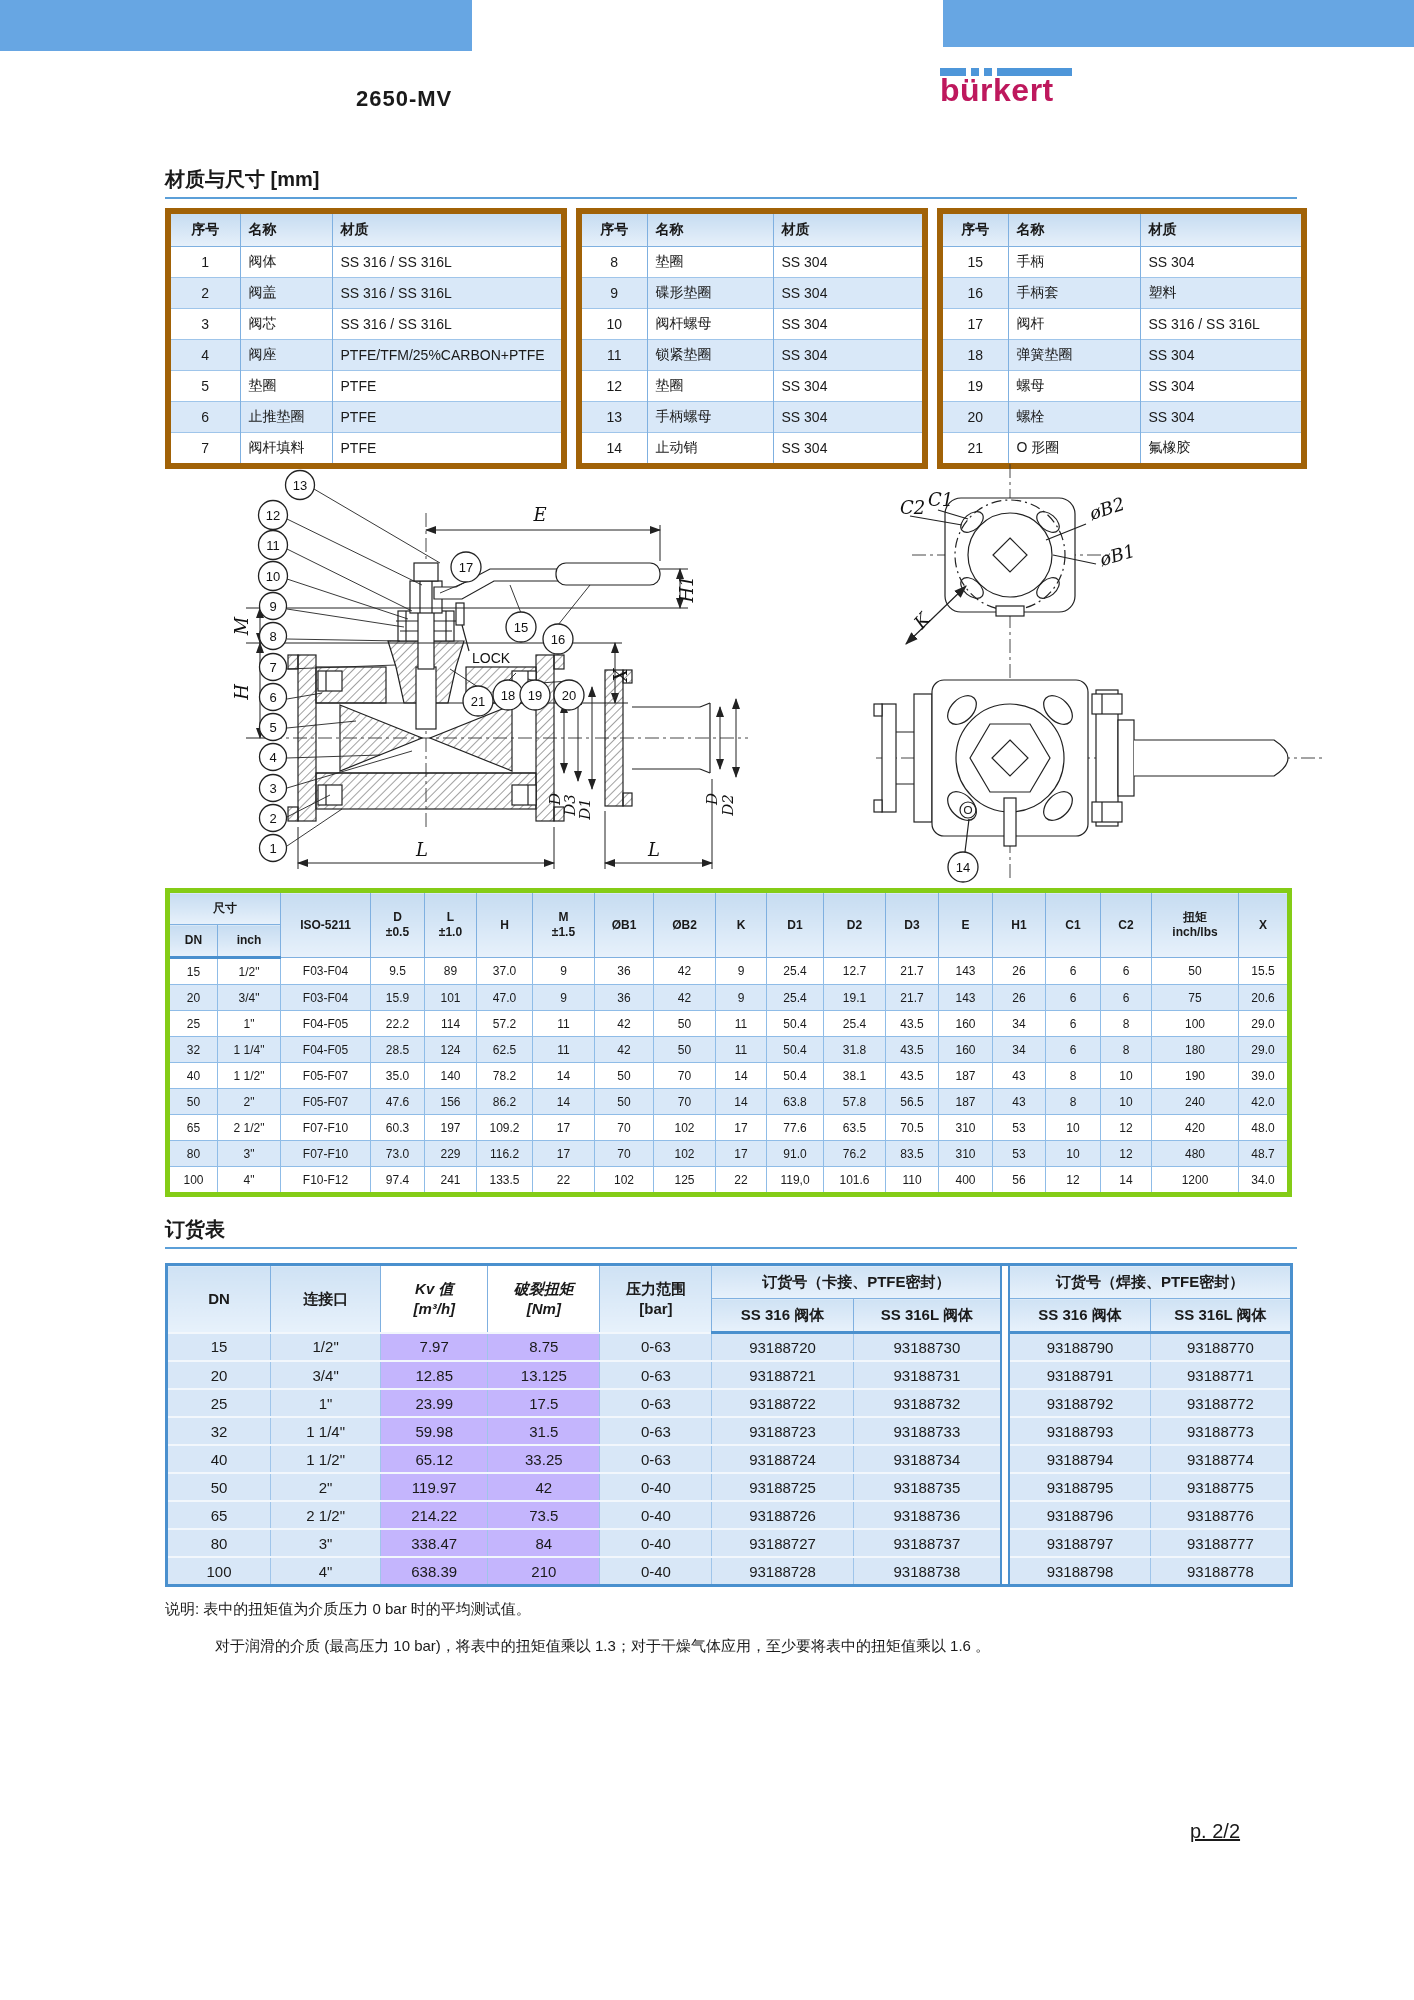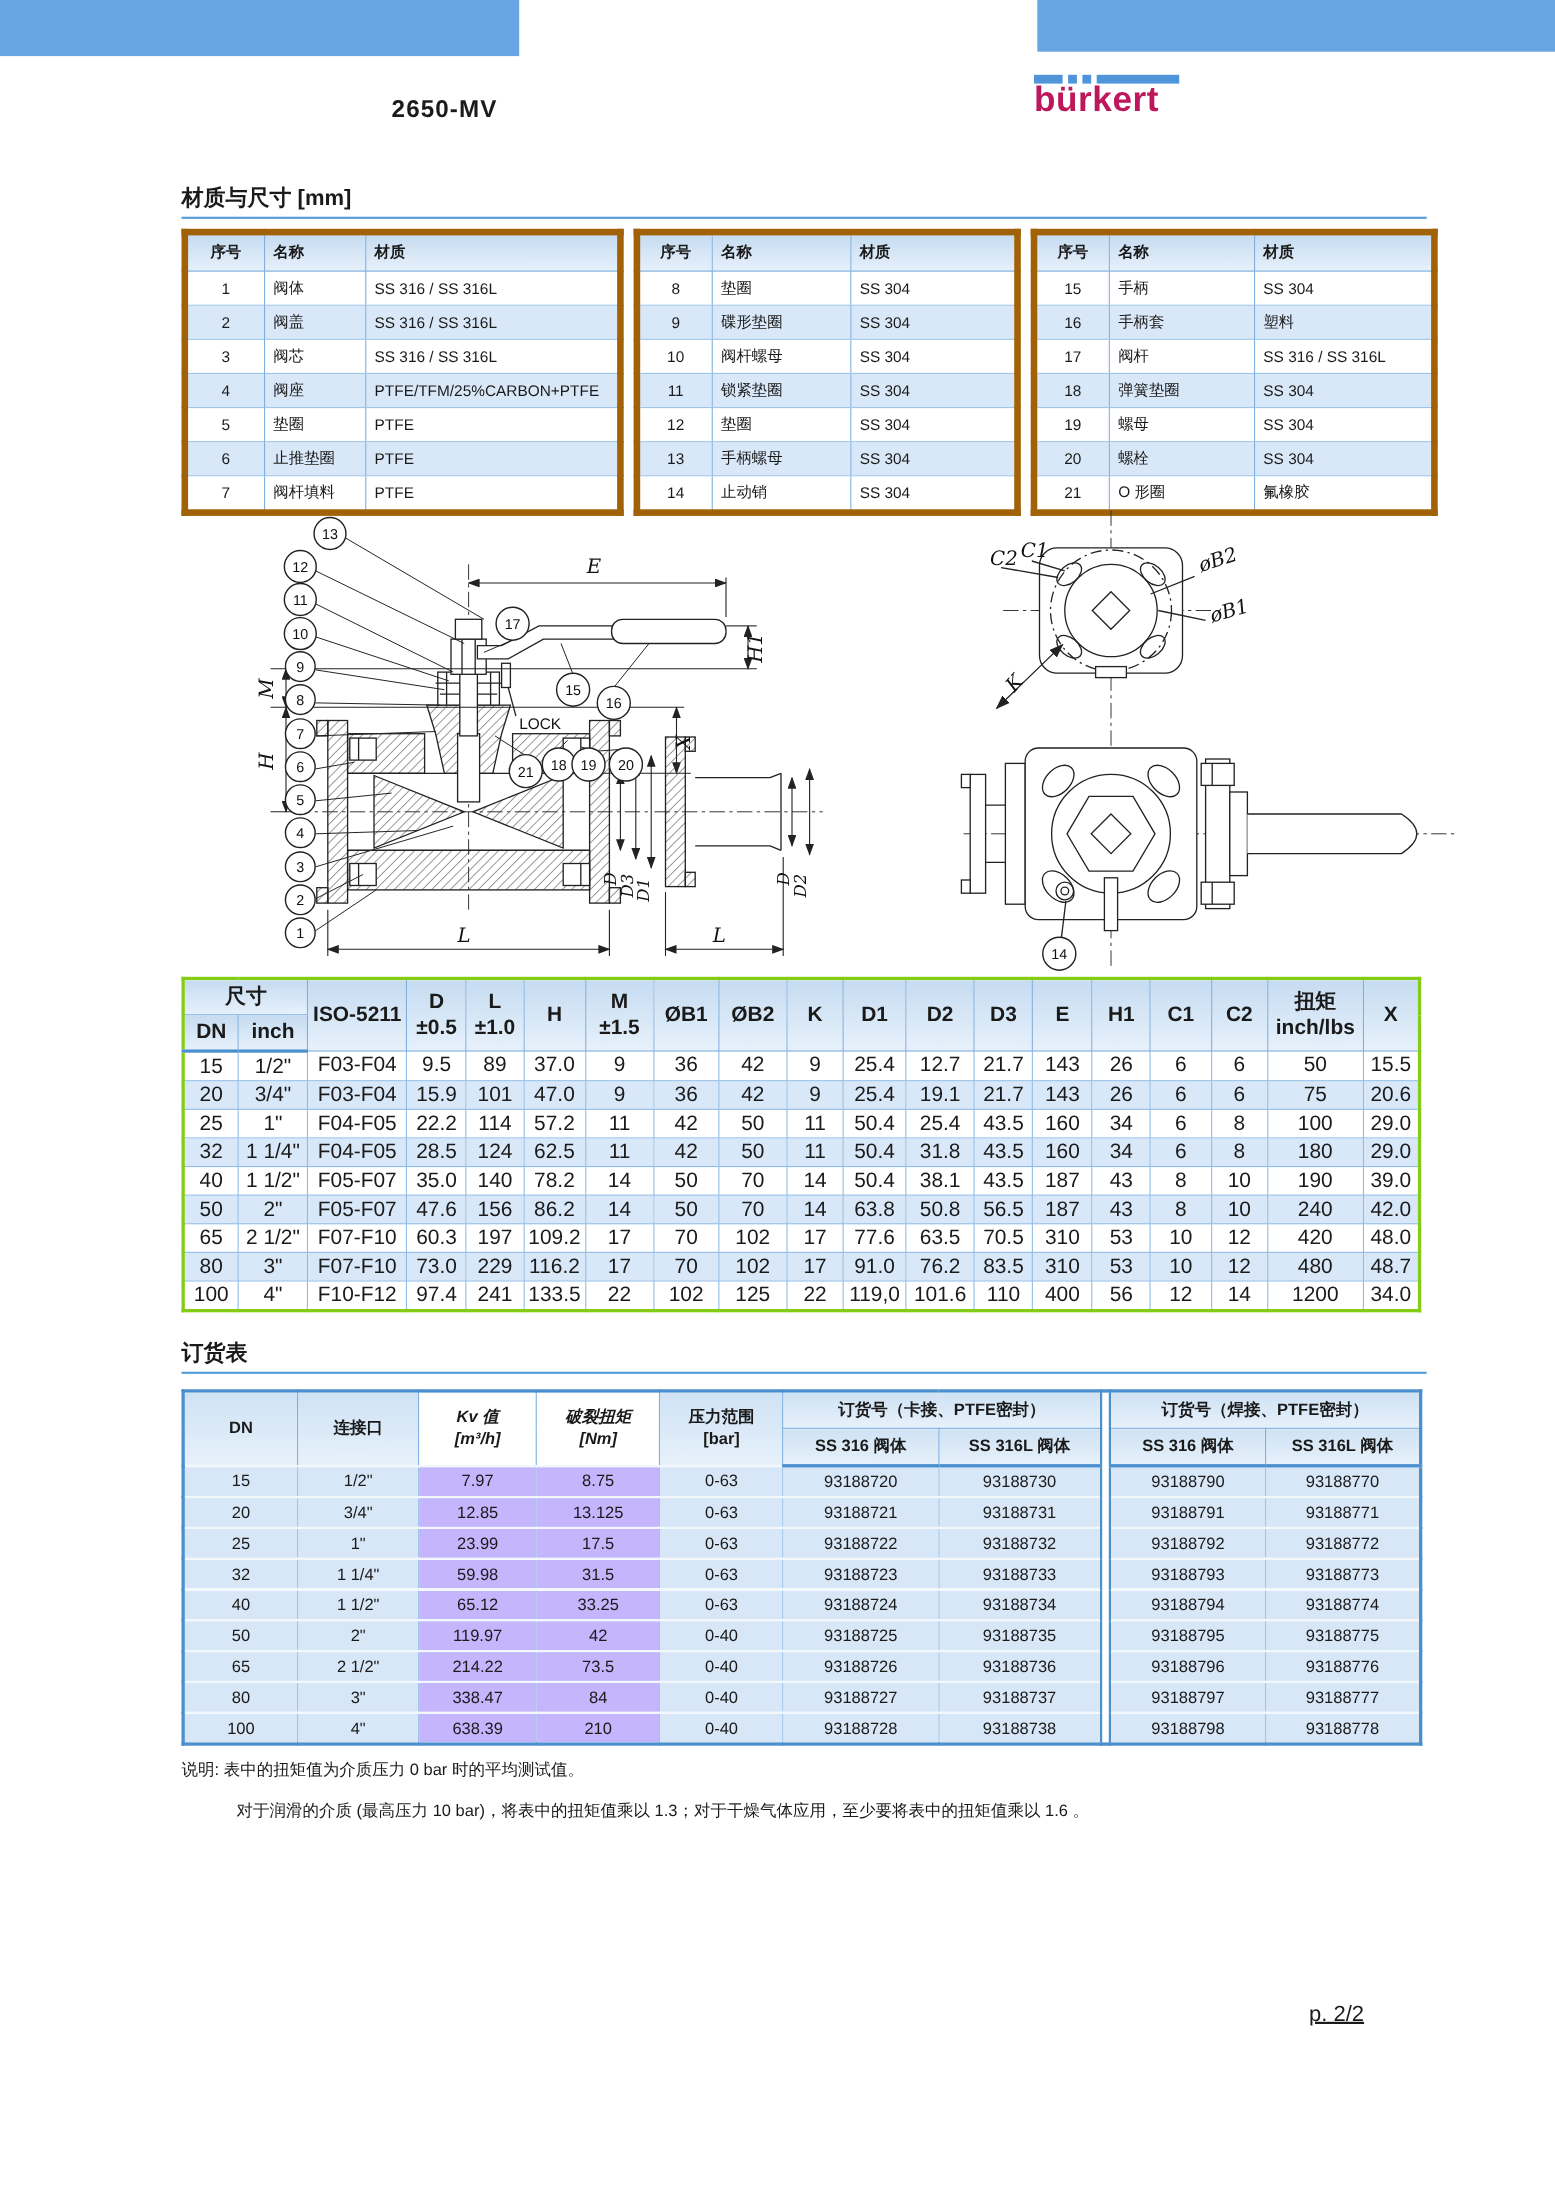--- a/index.html
+++ b/index.html
@@ -25,21 +25,21 @@
   .mat-wrap{position:absolute;left:165px;top:208px;width:1135px;display:flex;gap:9px;}
   .mtab{border:6px solid #a16207;font-size:14px;}
   .mtab th{background:linear-gradient(#c6dcf1,#e6f0fa);font-weight:bold;text-align:left;
            padding:3px 8px;border:1px solid #7fb0e0;height:26px;}
   .mtab td{padding:3px 8px;border-left:1px solid #7fb0e0;border-top:1px solid #9fc5ea;height:24px;}
   .mtab td:first-child{text-align:center;}
   .mtab tbody tr:nth-child(even) td{background:#d9e8f8;}
 
   
   .dims-wrap{position:absolute;left:165px;top:888px;}
-  .dtab{border:3px solid #84cc16;font-size:19px;}
+  .dtab{border:5px solid #84cc16;font-size:12px;}
   .dtab th{background:linear-gradient(#c6dcf1,#e7f1fb);border:1px solid #7fb0e0;
            font-weight:bold;text-align:center;padding:1px 0;line-height:1.25;height:29px;}
   .dtab thead tr:last-child th{border-bottom:3px solid #4a90ce;}
   .dtab td{border:1px solid #8fbce7;text-align:center;height:25px;padding:0 2px;}
   .dtab tbody tr:nth-child(even) td{background:#d9e8f8;}
 
   
   .order-wrap{position:absolute;left:165px;top:1263px;}
   .otab{border:3px solid #4a90ce;font-size:15px;}
   .otab th{background:linear-gradient(#cfe2f4,#e7f1fb);border:1px solid #7fb0e0;
@@ -662,21 +662,21 @@
             <td>2"</td>
             <td>F05-F07</td>
             <td>47.6</td>
             <td>156</td>
             <td>86.2</td>
             <td>14</td>
             <td>50</td>
             <td>70</td>
             <td>14</td>
             <td>63.8</td>
-            <td>50.8</td>
+            <td>57.8</td>
             <td>56.5</td>
             <td>187</td>
             <td>43</td>
             <td>8</td>
             <td>10</td>
             <td>240</td>
             <td>42.0</td>
           </tr>
           <tr>
             <td>65</td>

